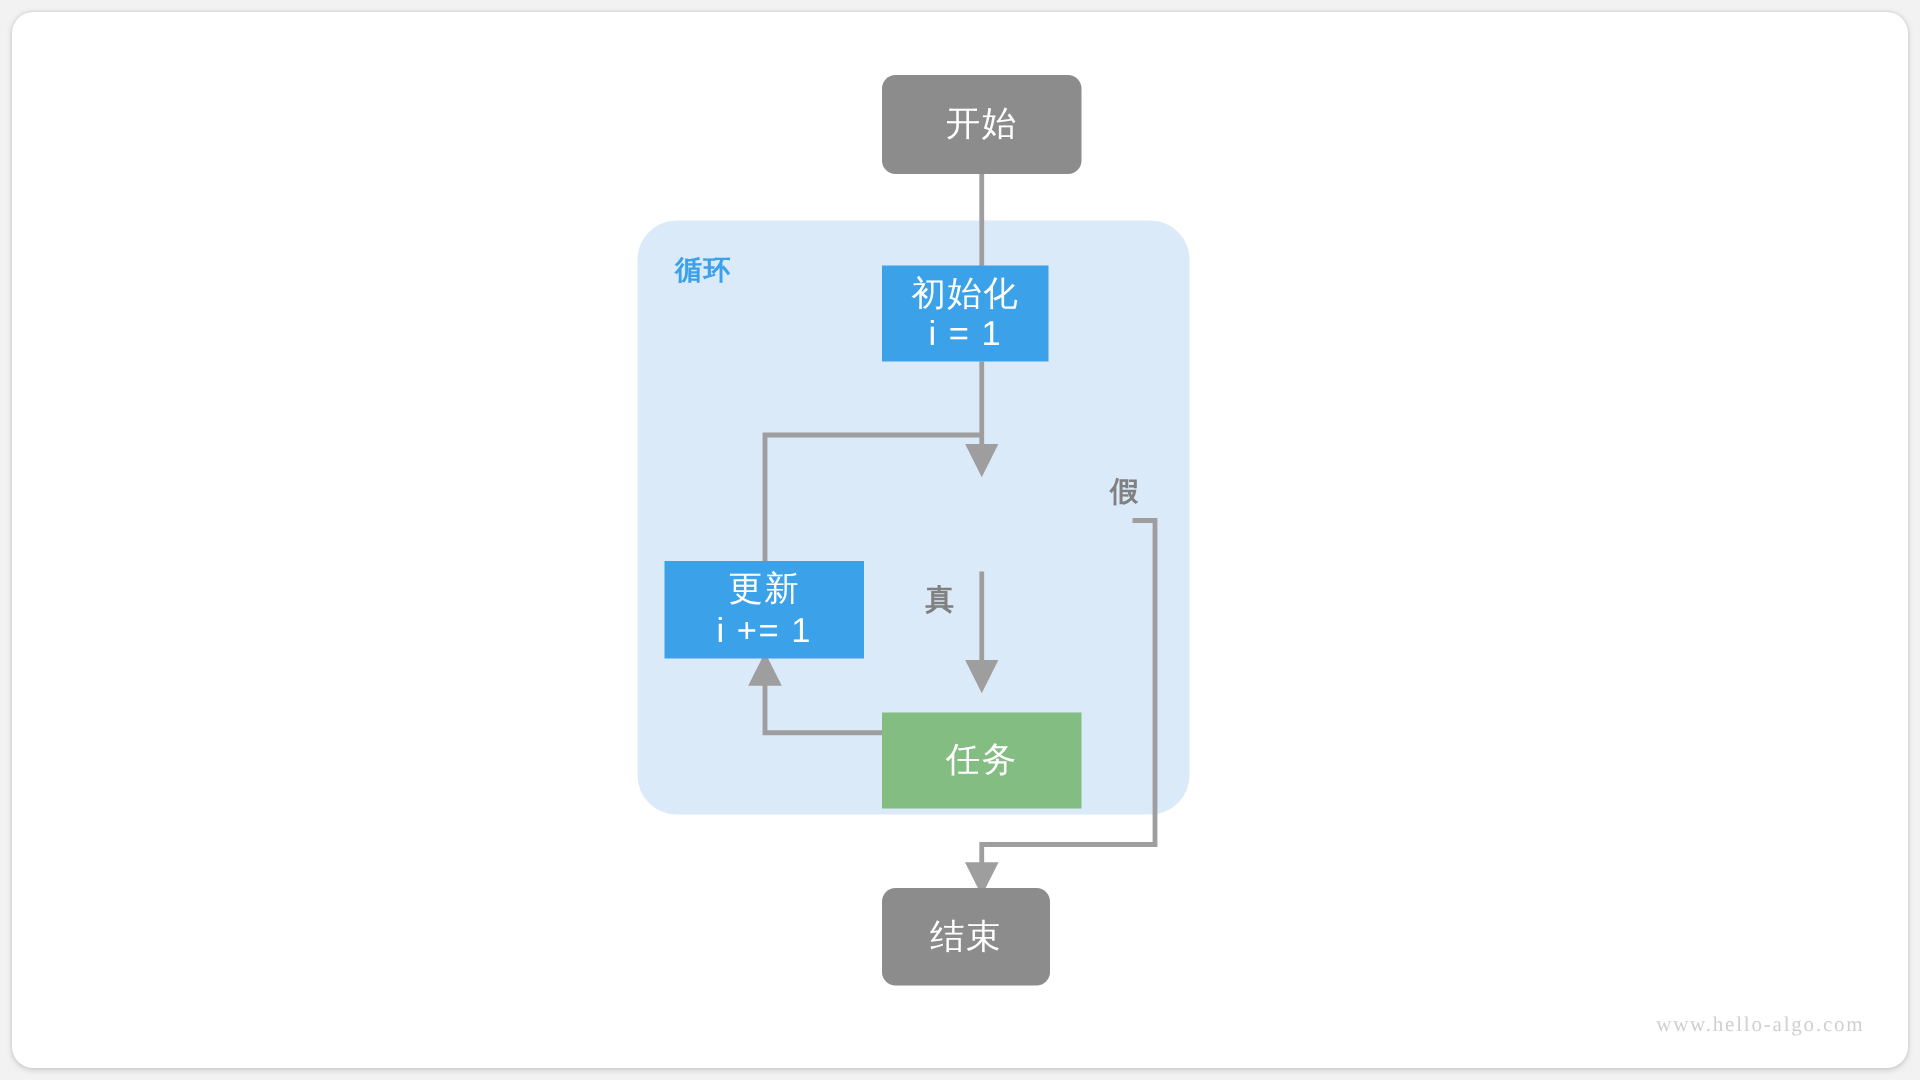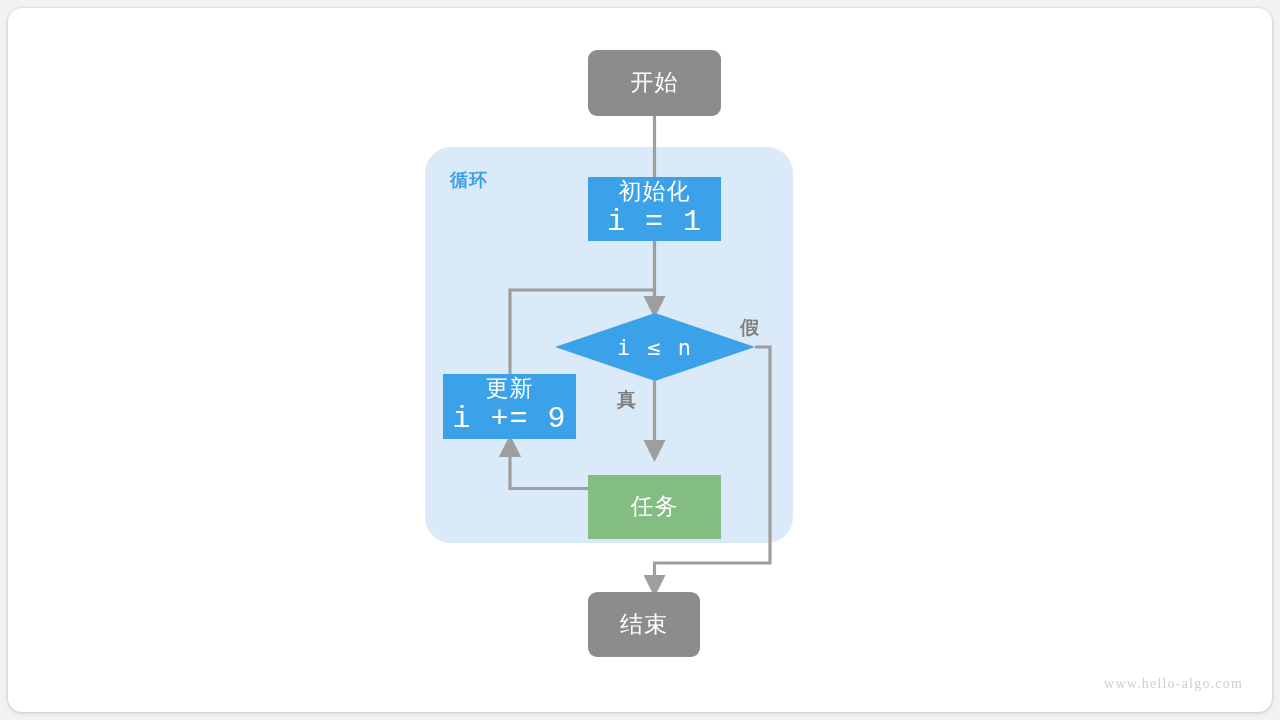--- a/index.html
+++ b/index.html
@@ -71,36 +71,36 @@
     text-align: center;
     line-height: 1.18;
   }
 
   .node .cn {
     font-family: "Liberation Sans", "DejaVu Sans", sans-serif;
     font-size: 23px;
     letter-spacing: 1px;
   }
   .node .mono {
-    font-family: Liberation Mono, monospace;
-    font-size: 30px;
+    font-family: Liberation Sans, sans-serif;
+    font-size: 23px;
     letter-spacing: 1px;
   }
 
   
   .terminal {
     background: #8c8c8c;
     border-radius: 9px;
   }
   #node-start { left: 588px; top: 50px;  width: 133px; height: 66px; }
   #node-end   { left: 588px; top: 592px; width: 112px; height: 65px; }
 
   
   .process { background: #3ba1e8; }
-  #node-init   { left: 588px; top: 177px; width: 133px; height: 64px; }
+  #node-init   { left: 588px; top: 177px; width: 111px; height: 64px; }
   #node-update { left: 443px; top: 374px; width: 133px; height: 65px; }
 
   
   .task { background: #83bd82; }
   #node-task { left: 588px; top: 457px; width: 133px; height: 64px; margin-top: 18px; }
 
   
   #node-decision {
     position: absolute;
     left: 555px;
@@ -199,28 +199,24 @@
 
     <div id="node-start" class="node terminal">
       <span class="cn">开始</span>
     </div>
 
     <div id="node-init" class="node process">
       <span class="cn">初始化</span>
       <span class="mono">i = 1</span>
     </div>
 
-    <div id="node-decision">
-      <div class="dia-shape"></div>
-      <div class="dia-text">i ≤ n</div>
-    </div>
 
     <div id="node-update" class="node process">
       <span class="cn">更新</span>
-      <span class="mono">i += 9</span>
+      <span class="mono">i += 1</span>
     </div>
 
     <div id="node-task" class="node task">
       <span class="cn">任务</span>
     </div>
 
     <div id="node-end" class="node terminal">
       <span class="cn">结束</span>
     </div>
 

